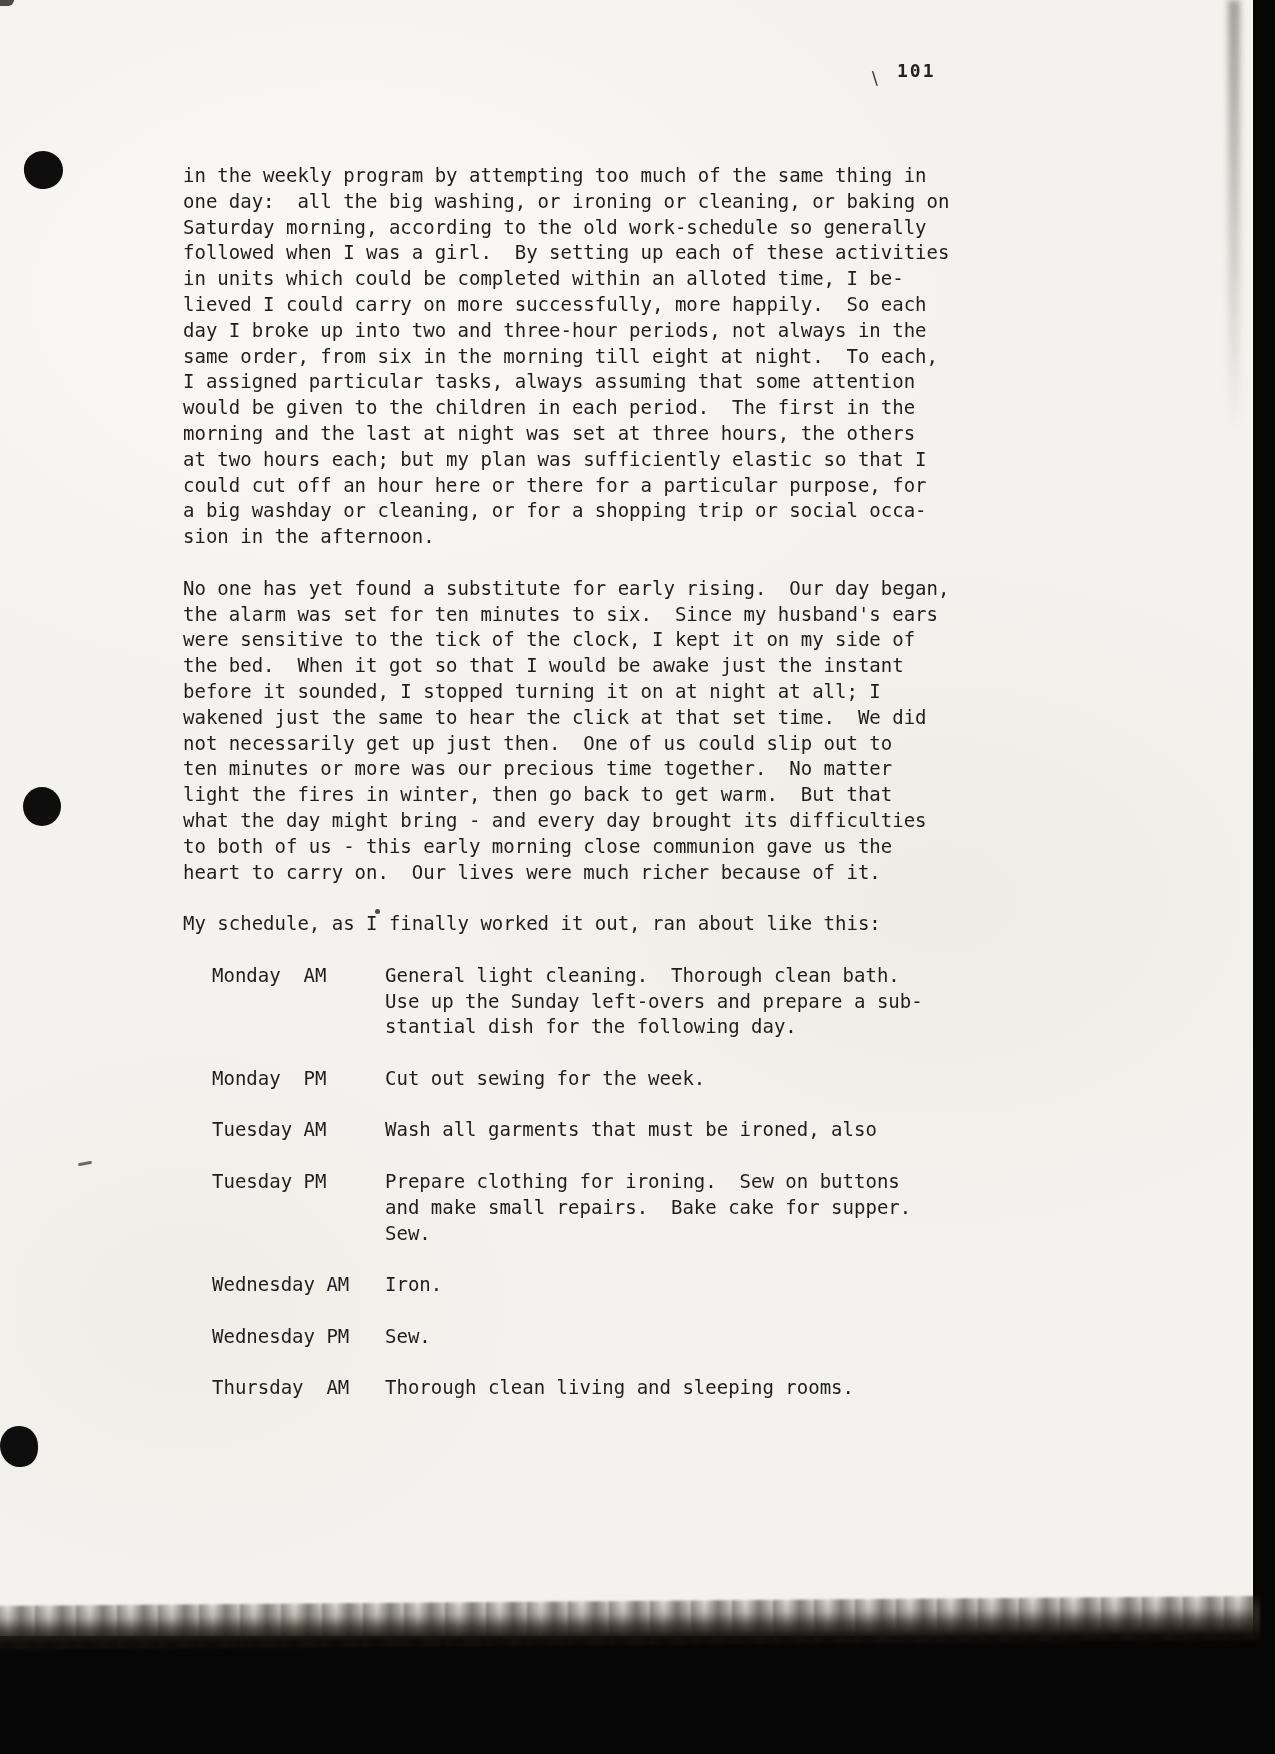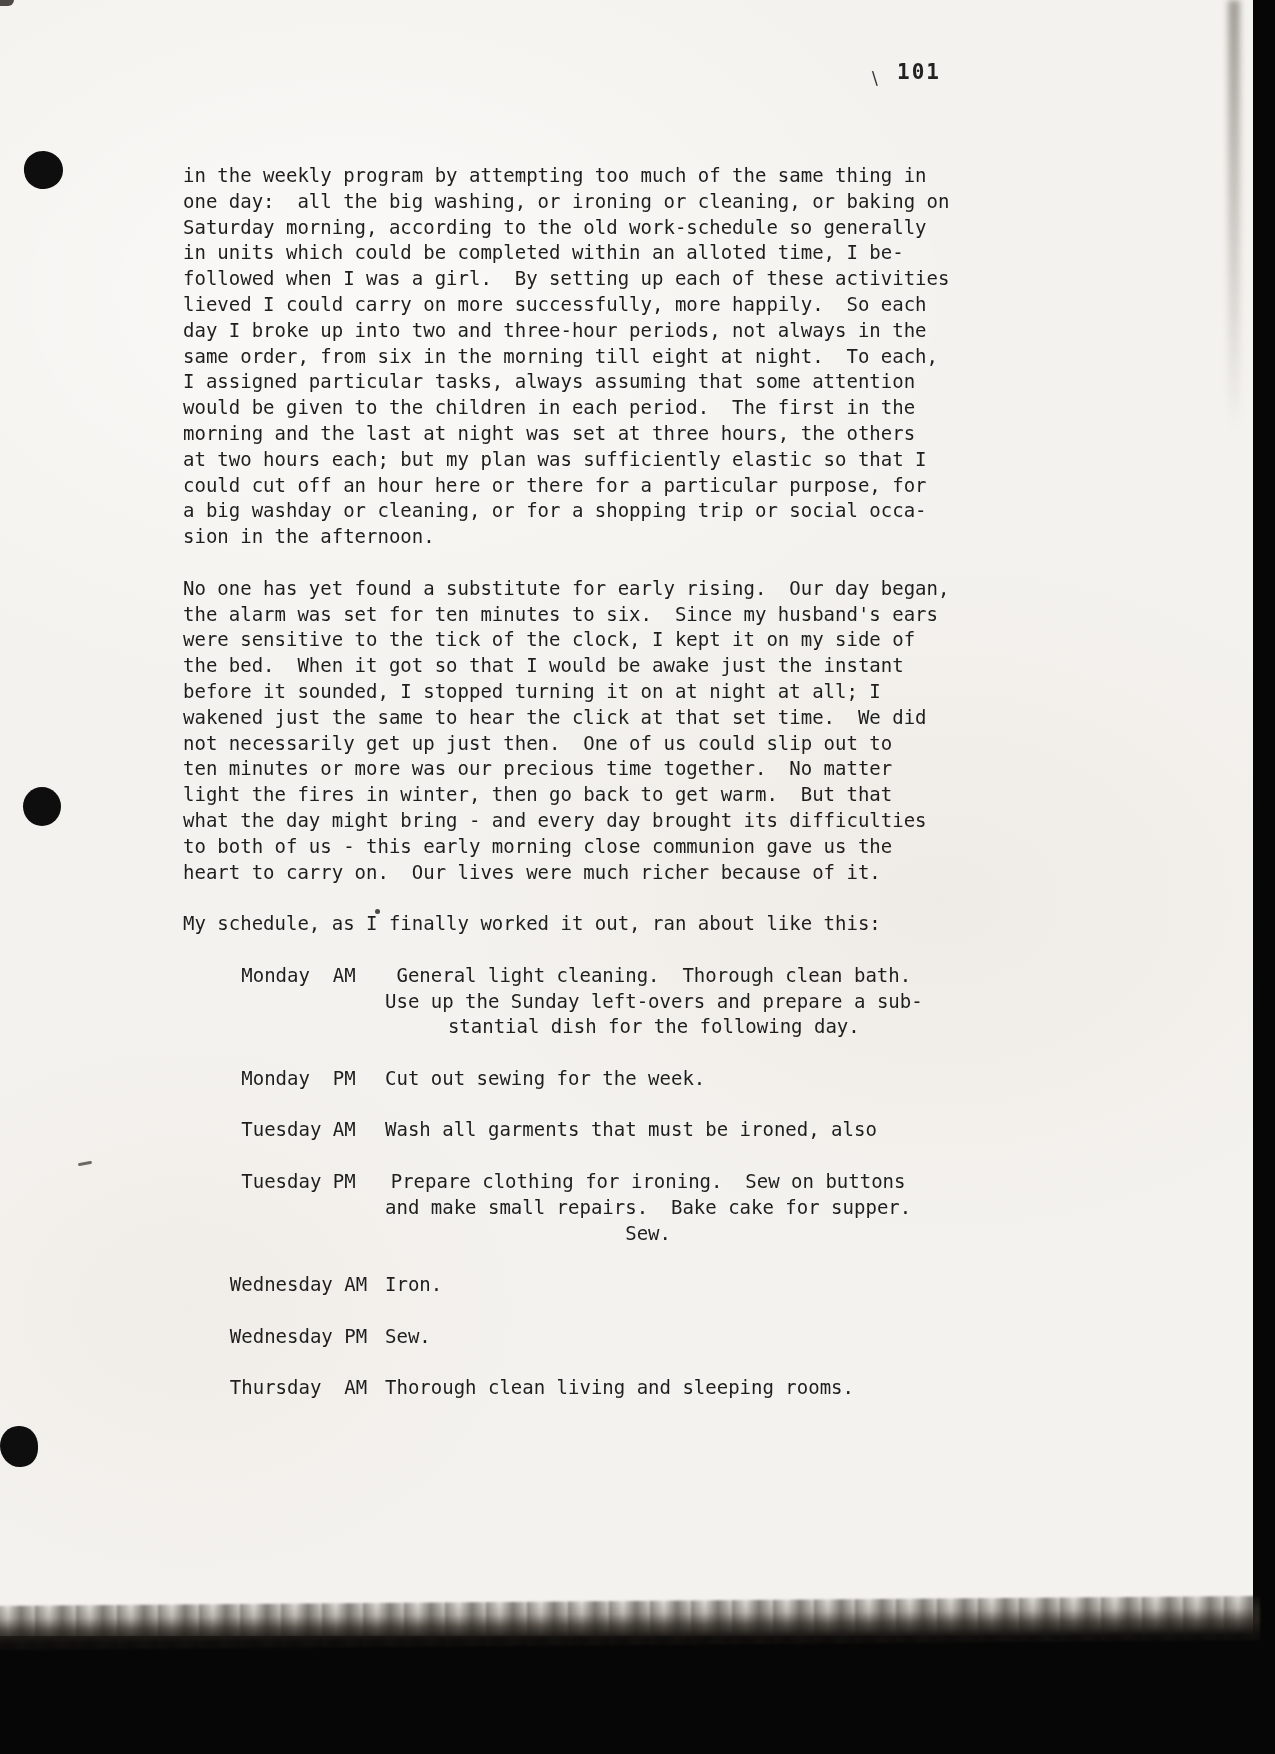--- a/index.html
+++ b/index.html
@@ -22,38 +22,38 @@
   .hole{
     position:absolute;
     background:#0e0e0e;
     border-radius:50%;
   }
   .hole1{left:24px;top:151px;width:39px;height:38px;transform:rotate(-8deg);border-radius:48% 52% 50% 50%;}
   .hole2{left:23px;top:787px;width:38px;height:39px;}
   .hole3{left:0px;top:1426px;width:38px;height:41px;border-radius:50% 50% 46% 54%;}
   .page-number{
     position:absolute;left:897px;top:60px;
-    font-size:21px;font-weight:700;color:#222;
+    font-size:18px;font-weight:700;color:#222;
     letter-spacing:2px;
   }
   .tick{
     position:absolute;left:870px;top:68px;
     font-size:17px;color:#3a3a3a;
     transform:rotate(8deg);
   }
   .content{
     position:absolute;left:183px;top:163px;
     font-size:19px;line-height:25.8px;
     font-weight:400;
     color:#1e1e1e;
     letter-spacing:0;
   }
   .para{margin:0 0 25.8px 0;}
   .line{white-space:pre;}
-  .sched-row{display:flex;margin:0 0 25.8px 29px;text-align:center;}
+  .sched-row{display:flex;margin:0 0 25.8px 29px;}
   .sched-label{flex:none;width:173px;white-space:pre;}
   .sched-task{flex:none;}
   .torn-edge{
     position:absolute;left:-6px;top:1596px;width:1266px;height:44px;
     transform:rotate(-0.45deg);
     transform-origin:100% 50%;
     background-image:
       repeating-linear-gradient(90deg,
         rgba(25,22,18,0.45) 0px, rgba(25,22,18,0.10) 14px,
         rgba(25,22,18,0.50) 27px, rgba(25,22,18,0.15) 41px),
@@ -95,22 +95,22 @@
   <div class="hole hole1"></div>
   <div class="hole hole2"></div>
   <div class="hole hole3"></div>
 
   <div class="content">
     <div>
         <div class="para">
           <div class="line">in the weekly program by attempting too much of the same thing in</div>
           <div class="line">one day:  all the big washing, or ironing or cleaning, or baking on</div>
           <div class="line">Saturday morning, according to the old work-schedule so generally</div>
+          <div class="line">followed when I was a girl.  By setting up each of these activities</div>
           <div class="line">in units which could be completed within an alloted time, I be-</div>
-          <div class="line">followed when I was a girl.  By setting up each of these activities</div>
           <div class="line">lieved I could carry on more successfully, more happily.  So each</div>
           <div class="line">day I broke up into two and three-hour periods, not always in the</div>
           <div class="line">same order, from six in the morning till eight at night.  To each,</div>
           <div class="line">I assigned particular tasks, always assuming that some attention</div>
           <div class="line">would be given to the children in each period.  The first in the</div>
           <div class="line">morning and the last at night was set at three hours, the others</div>
           <div class="line">at two hours each; but my plan was sufficiently elastic so that I</div>
           <div class="line">could cut off an hour here or there for a particular purpose, for</div>
           <div class="line">a big washday or cleaning, or for a shopping trip or social occa-</div>
           <div class="line">sion in the afternoon.</div>

